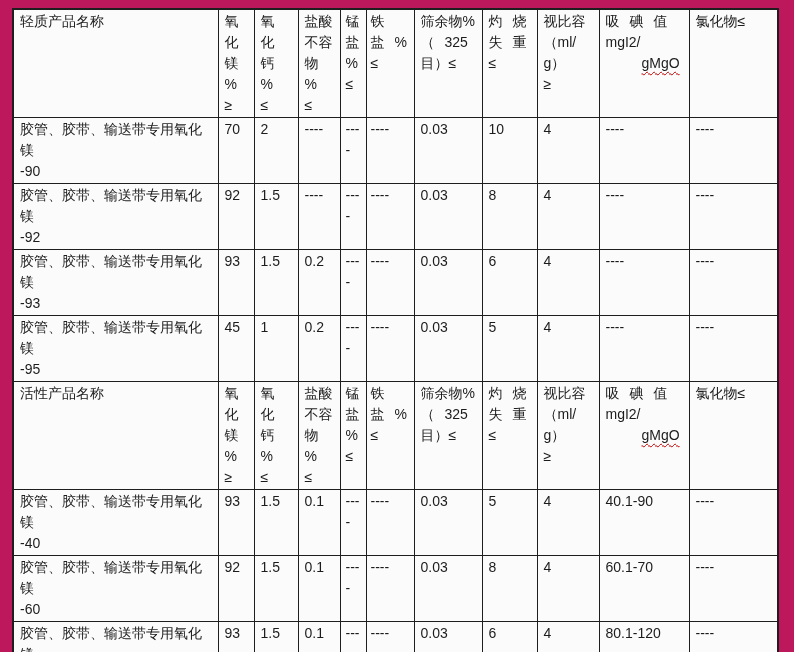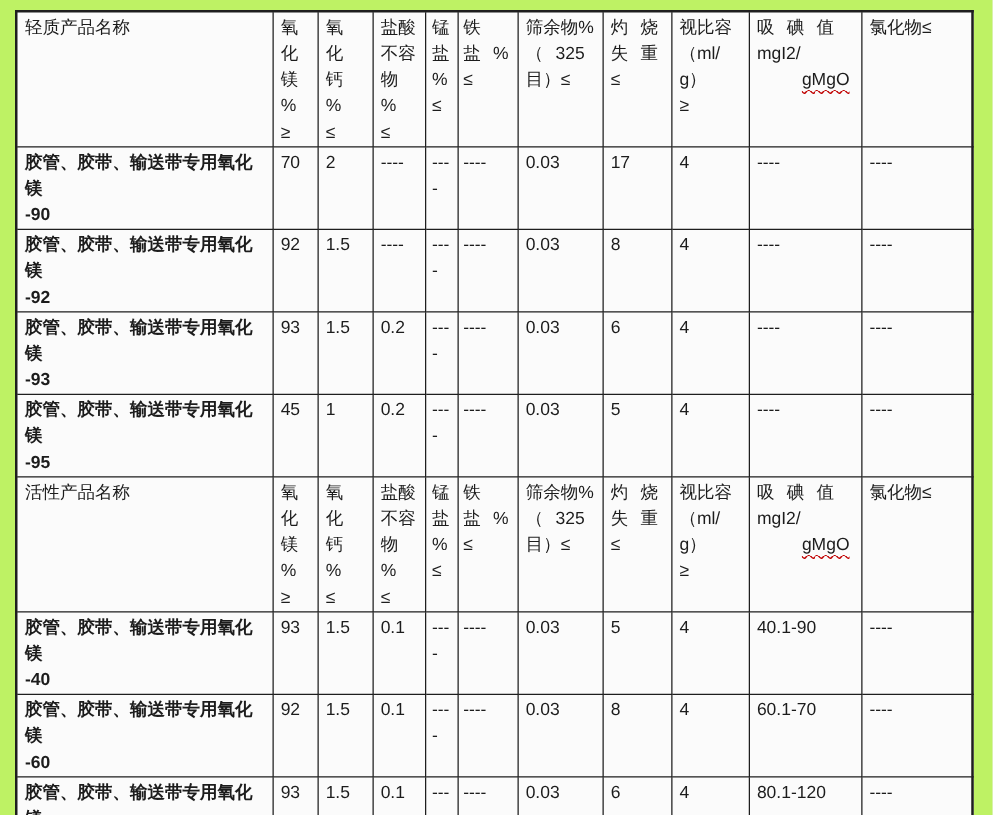--- a/index.html
+++ b/index.html
@@ -1,20 +1,20 @@
 <!DOCTYPE html>
 <html><head>
 <meta charset="utf-8">
 <style>
   html,body{margin:0;padding:0;}
   body{background:#e9e9e9;}
   .canvas{
     position:relative;
     width:794px;height:652px;
-    background:#bef264;
+    background:#be185d;
     font-family:"Liberation Sans","DejaVu Sans",sans-serif;
     color:#1c1c1c;
     overflow:hidden;
   }
   table.spec{
     position:absolute;left:12px;top:8px;
     width:765px;
     border-collapse:collapse;
     table-layout:fixed;
     background:#fbfbfb;
@@ -34,21 +34,21 @@
   table.spec td.c-mn{padding-left:5px;padding-right:5px;}
   
   table.spec td.c-fe{padding-left:4px;padding-right:4px;}
   tr.hrow td{word-spacing:6px;}
   td.title-cell{
     vertical-align:middle;
     padding-left:13px;
     white-space:normal;
     word-break:keep-all;
   }
-  td.name-cell{font-size:13.5px;font-weight:bold;}
+  td.name-cell{font-size:13.5px;}
   .iodine-label{display:block;}
   .wavy{
     text-decoration:underline;
     text-decoration-style:wavy;
     text-decoration-color:#c00000;
     text-decoration-thickness:1px;
     text-underline-offset:3px;
     padding-left:36px;
   }
 </style>
@@ -108,21 +108,21 @@
       </tr>
     <tr style="height: 43px;">
           <td class="name-cell">胶管、胶带、输送带专用氧化镁
 -90</td>
           <td>70</td>
           <td>2</td>
           <td>----</td>
           <td class="c-mn">----</td>
           <td class="c-fe">----</td>
           <td>0.03</td>
-          <td>17</td>
+          <td>10</td>
           <td>4</td>
           <td>----</td>
           <td>----</td>
         </tr>
         <tr style="height: 41px;">
           <td class="name-cell">胶管、胶带、输送带专用氧化镁
 -92</td>
           <td>92</td>
           <td>1.5</td>
           <td>----</td>

